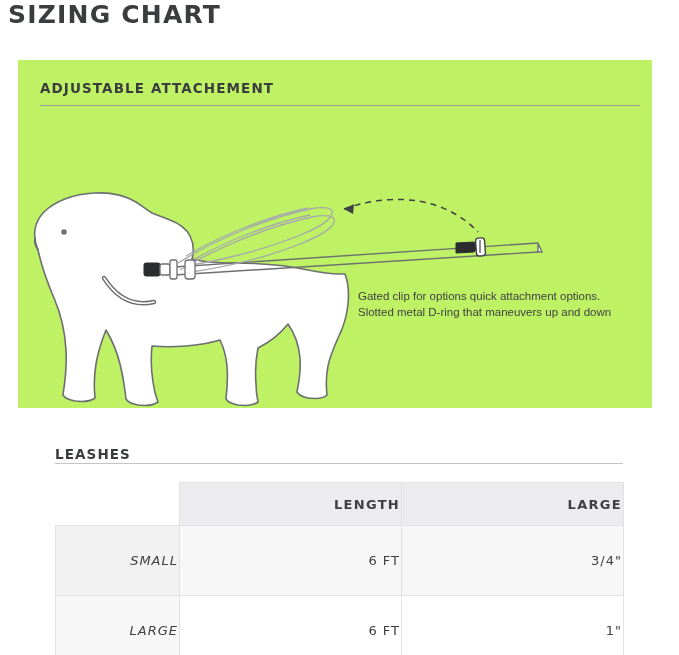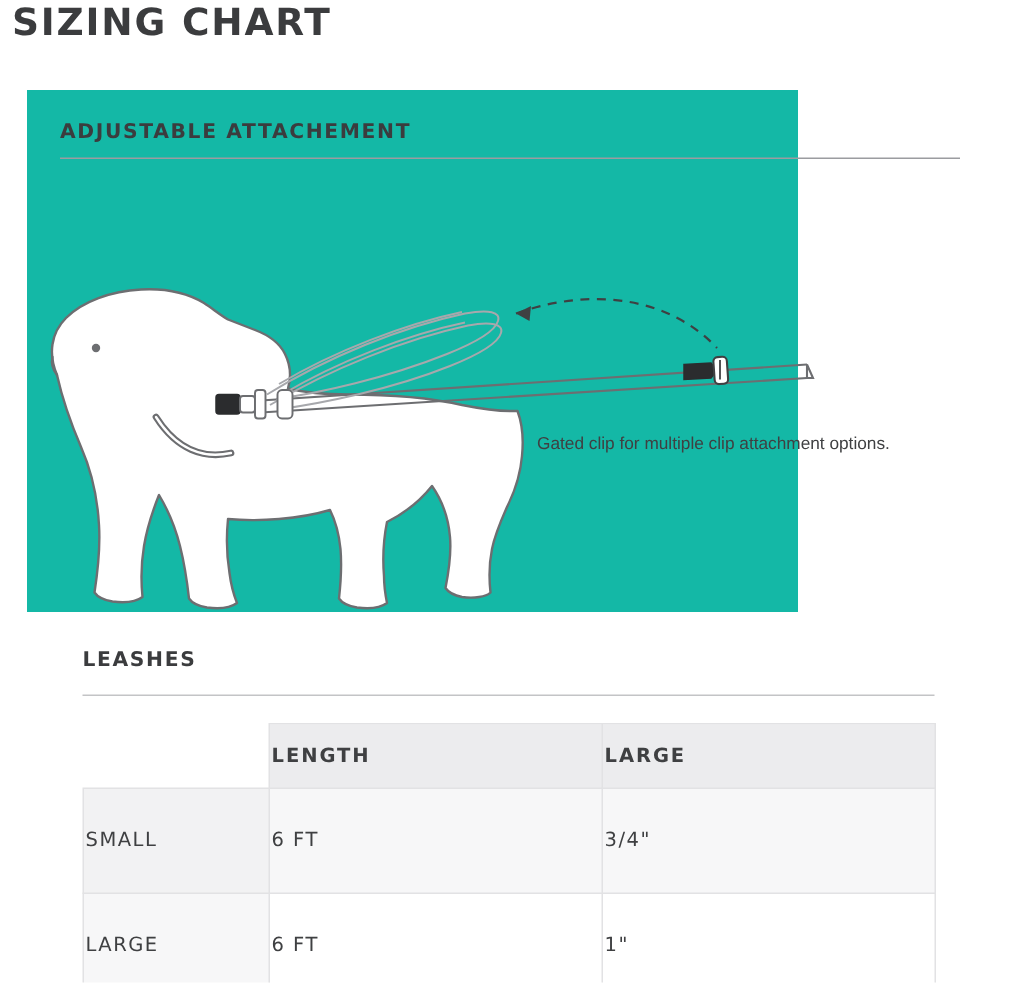--- a/index.html
+++ b/index.html
@@ -30,23 +30,23 @@
     font-weight: bold;
     color: #3b3c3e;
     font-family: "DejaVu Sans", sans-serif;
   }
 
   
   .panel {
     position: absolute;
     left: 18px;
     top: 60px;
-    width: 514px;
+    width: 634px;
     height: 348px;
-    background: #14b8a6;
+    background: #bef264;
   }
   .panel-heading {
     position: absolute;
     left: 22px;
     top: 20px;
     font-size: 13.5px;
     letter-spacing: 1.1px;
     font-weight: bold;
     color: #3b3c3e;
     font-family: "DejaVu Sans", sans-serif;
@@ -78,21 +78,21 @@
     font-size: 11.5px;
     line-height: 16px;
     color: #3f4042;
     font-family: "Liberation Sans", sans-serif;
   }
 
   
   .section-heading {
     position: absolute;
     left: 55px;
-    top: 432px;
+    top: 446px;
     font-size: 13.5px;
     letter-spacing: 1.1px;
     font-weight: bold;
     color: #3b3c3e;
     font-family: "DejaVu Sans", sans-serif;
   }
   .section-rule {
     position: absolute;
     left: 55px;
     top: 463px;
@@ -106,21 +106,21 @@
     position: absolute;
     left: 55px;
     top: 482px;
     width: 568px;
     border-collapse: collapse;
     table-layout: fixed;
   }
   .size-table td, .size-table th {
     border: 1px solid #e2e2e4;
     height: 67px;
-    text-align: left;
+    text-align: right;
     vertical-align: middle;
     font-size: 13px;
     letter-spacing: 1px;
     color: #3f4042;
     font-family: "DejaVu Sans", sans-serif;
     font-weight: normal;
   }
   .size-table th {
     background: #ececee;
     font-weight: bold;
@@ -132,20 +132,21 @@
     border-left-color: #ffffff;
     border-top-color: #ffffff;
   }
   .col-label { width: 124px; }
   .col-len { width: 222px; }
   .col-wid { width: 222px; }
   .row-label {
     background: #f2f2f3;
     font-weight: bold;
     letter-spacing: 1.3px;
+    font-style: italic;
   }
   .row-small td { background: #f7f7f8; }
   .row-small td.row-label { background: #f2f2f3; }
   .row-large td { background: #ffffff; }
   .row-large td.row-label { background: #f7f7f8; }
 </style>
 </head>
 <body>
 
 <div class="page">
@@ -239,21 +240,22 @@
       </g>
 
       <g>
         <path d="M438,183 l18,-1 l4,5 l-4,5 l-18,1 z" fill="#2b2c2e" stroke="#2b2c2e" stroke-width="1"></path>
         <rect x="458" y="178" width="9" height="18" rx="3" fill="#ffffff" stroke="#3f4042" stroke-width="1.4" transform="rotate(-4 462 187)"></rect>
         <path d="M462,180 l0,13" stroke="#3f4042" stroke-width="1.2" fill="none"></path>
       </g>
     </svg>
 
     <div class="caption">
-      <div>Gated clip for multiple clip attachment options.</div>
+      <div>Gated clip for options quick attachment options.</div>
+      <div>Slotted metal D-ring that maneuvers up and down</div>
     </div>
   </div>
 
   <div class="section-heading">LEASHES</div>
   <div class="section-rule"></div>
 
   <table class="size-table">
     <colgroup>
       <col class="col-label">
         <col class="col-len">

